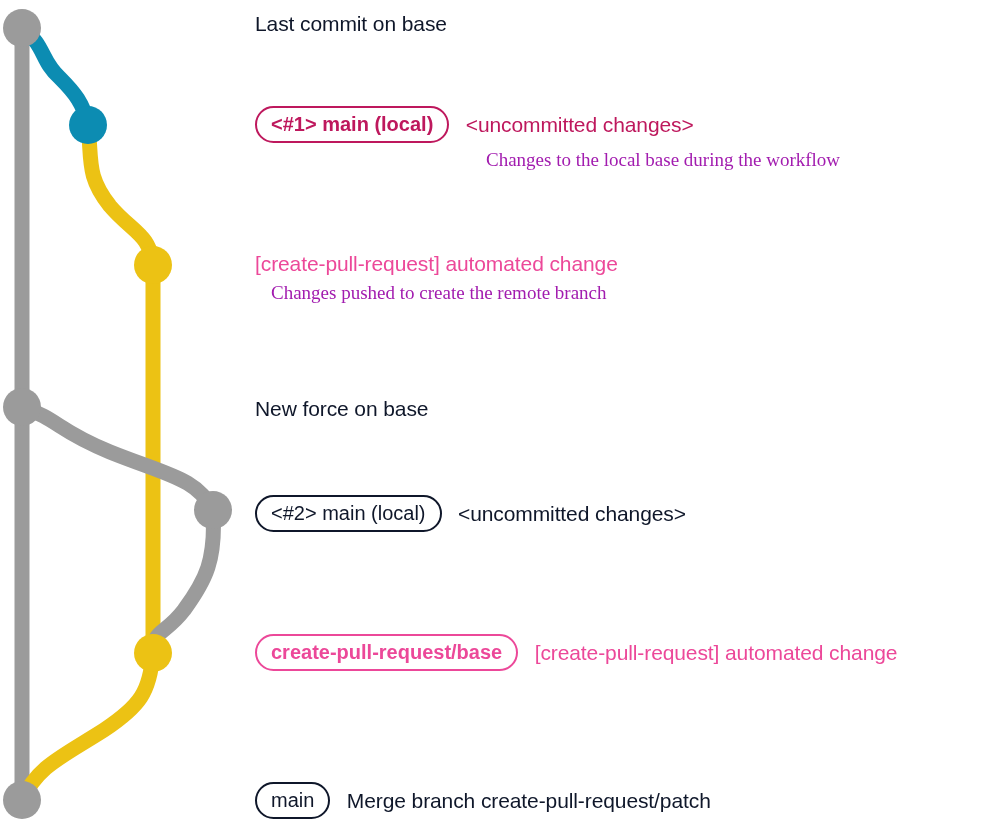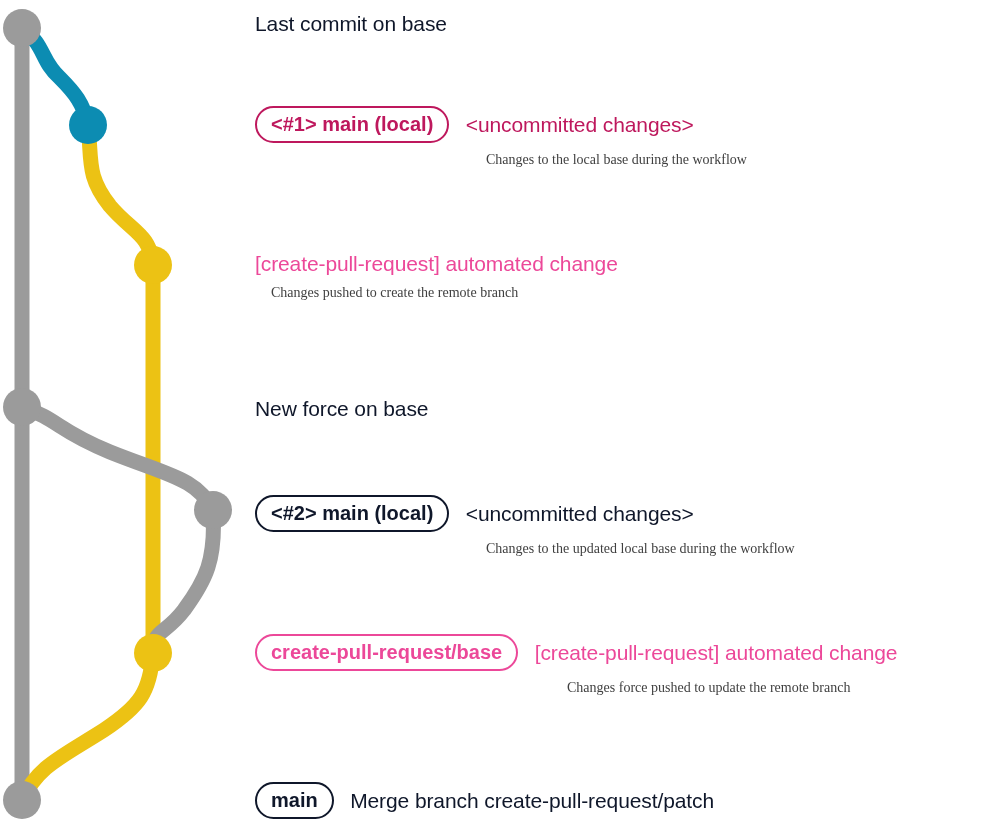--- a/index.html
+++ b/index.html
@@ -17,39 +17,39 @@
     display:inline-block;
     border:2px solid currentColor;
     border-radius:19px;
     padding:5px 14px 6px 14px;
     font-size:20px;
     font-weight:700;
     line-height:22px;
     vertical-align:middle;
     box-sizing:border-box;
   }
-  .pill.thin{font-weight:700;border-width:2px;text-align:right;}
+  .pill.thin{font-weight:400;border-width:2px;text-align:right;}
 
   
   .subject{
     display:inline-block;
     font-size:21px;
     line-height:24px;
     vertical-align:middle;
     margin-left:12px;
     letter-spacing:-0.1px;
   }
   .subject.solo{margin-left:0;}
 
   
   .desc{
     font-family:"Liberation Serif", serif;
-    font-size:14px;
+    font-size:19px;
     line-height:22px;
-    color:#404040;
+    color:#a21caf;
     margin-top:4px;
   }
 
   
   .c-blue{color:#be185d;}
   .c-gold{color:#ec4899;}
   .c-gray{color:#0f172a;}
 </style>
 </head>
 <body>
@@ -94,25 +94,23 @@
   <div class="desc" style="margin-left:16px;margin-top:6px;">Changes pushed to create the remote branch</div>
 </div>
 
 <div class="row" style="left:255px;top:397px;">
   <span class="subject solo c-gray">New force on base</span>
 </div>
 
 <div class="row" style="left:255px;top:495px;">
   <span class="pill thin c-gray">&lt;#2&gt; main (local)</span>
   <span class="subject c-gray">&lt;uncommitted changes&gt;</span>
-  <div class="desc" style="margin-left:231px;margin-top:6px;">Changes to the updated local base during the workflow</div>
 </div>
 
 <div class="row" style="left:255px;top:634px;">
   <span class="pill c-gold">create-pull-request/base</span>
   <span class="subject c-gold">[create-pull-request] automated change</span>
-  <div class="desc" style="margin-left:312px;margin-top:6px;">Changes force pushed to update the remote branch</div>
 </div>
 
 <div class="row" style="left:255px;top:782px;">
   <span class="pill thin c-gray">main</span>
   <span class="subject c-gray">Merge branch create-pull-request/patch</span>
 </div>
 
 </body></html>

